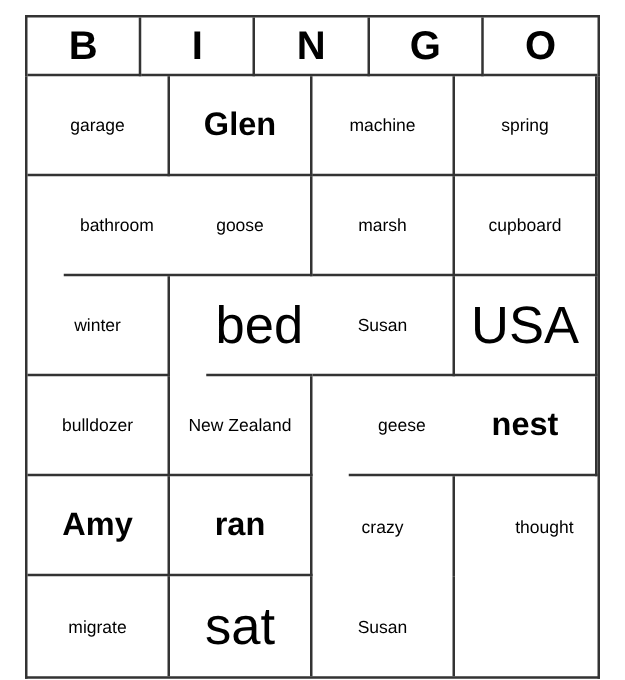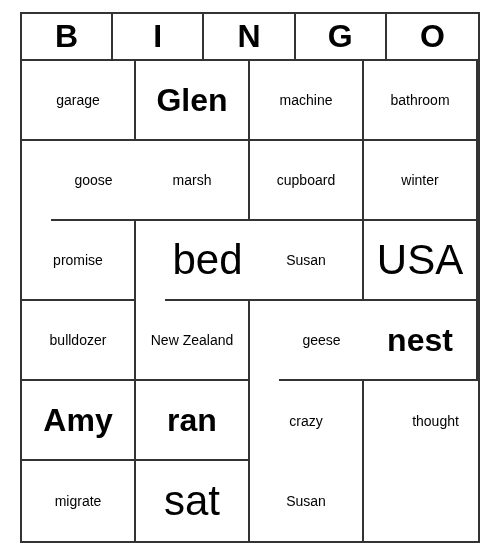--- a/index.html
+++ b/index.html
@@ -72,21 +72,21 @@
     .bingo-cell:nth-child(5n) {
       border-right: none;
       margin-left: 29px;
     }
 
     .bingo-cell:nth-last-child(-n+5) {
       border-bottom: none;
     }
 
     .bingo-cell.large {
-      font-size: 32px;
+      font-size: 26px;
       font-weight: bold;
     }
 
     .bingo-cell.medium {
       font-size: 14px;
       font-weight: normal;
     }
 
     .bingo-cell.xlarge {
       font-size: 42px;
@@ -101,26 +101,26 @@
   <div class="bingo-header-cell">B</div>
       <div class="bingo-header-cell">I</div>
       <div class="bingo-header-cell">N</div>
       <div class="bingo-header-cell">G</div>
       <div class="bingo-header-cell">O</div>
     </div>
   <div class="bingo-grid">
   <div class="bingo-cell">garage</div>
       <div class="bingo-cell large">Glen</div>
       <div class="bingo-cell">machine</div>
+      <div class="bingo-cell">spring</div>
       <div class="bingo-cell">bathroom</div>
       <div class="bingo-cell">goose</div>
       <div class="bingo-cell medium">marsh</div>
       <div class="bingo-cell">cupboard</div>
       <div class="bingo-cell medium">winter</div>
-      <div class="bingo-cell">promise</div>
       <div class="bingo-cell xlarge">bed</div>
       <div class="bingo-cell">Susan</div>
       <div class="bingo-cell xlarge">USA</div>
       <div class="bingo-cell">bulldozer</div>
       <div class="bingo-cell">New Zealand</div>
       <div class="bingo-cell">geese</div>
       <div class="bingo-cell large">nest</div>
       <div class="bingo-cell large">Amy</div>
       <div class="bingo-cell large">ran</div>
       <div class="bingo-cell medium">crazy</div>

